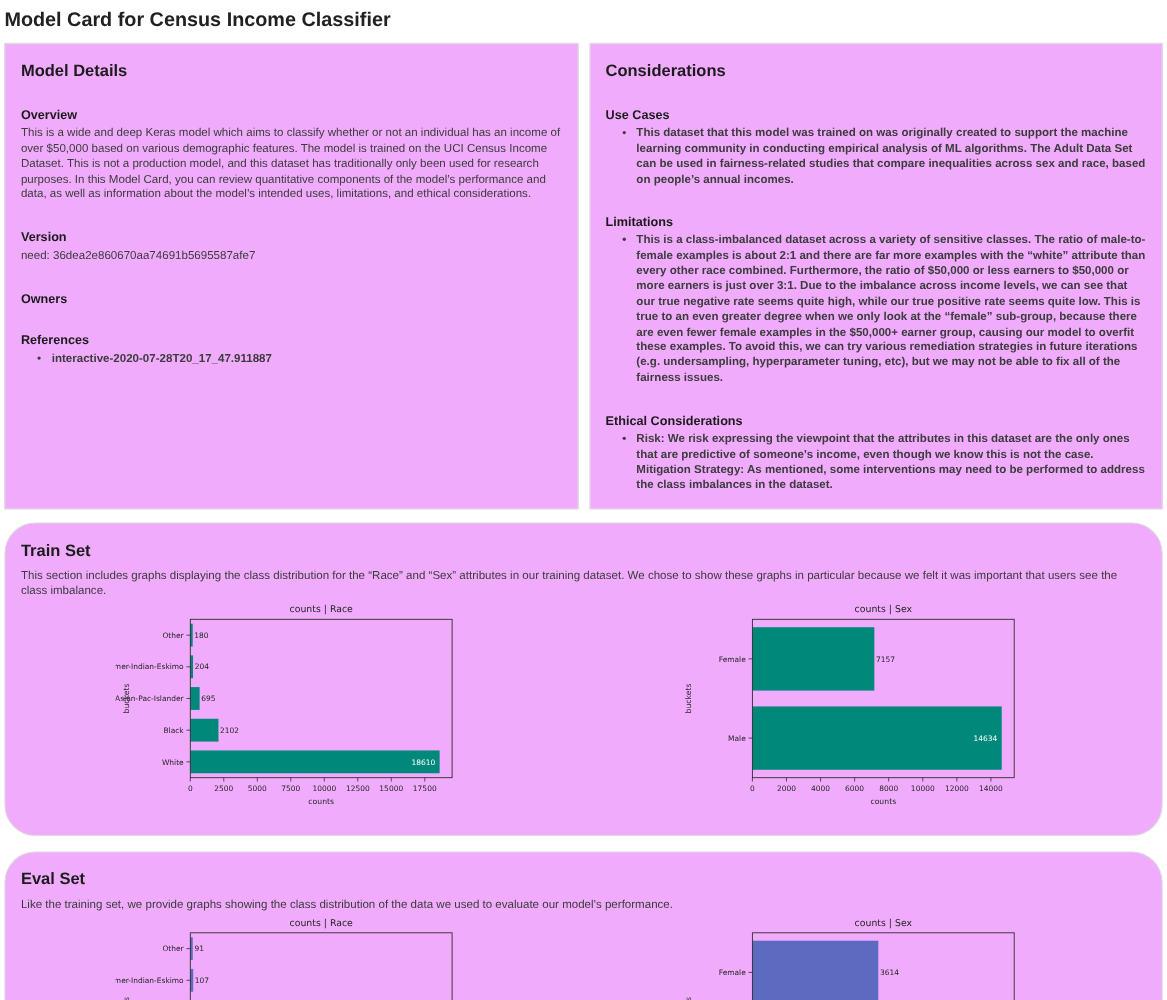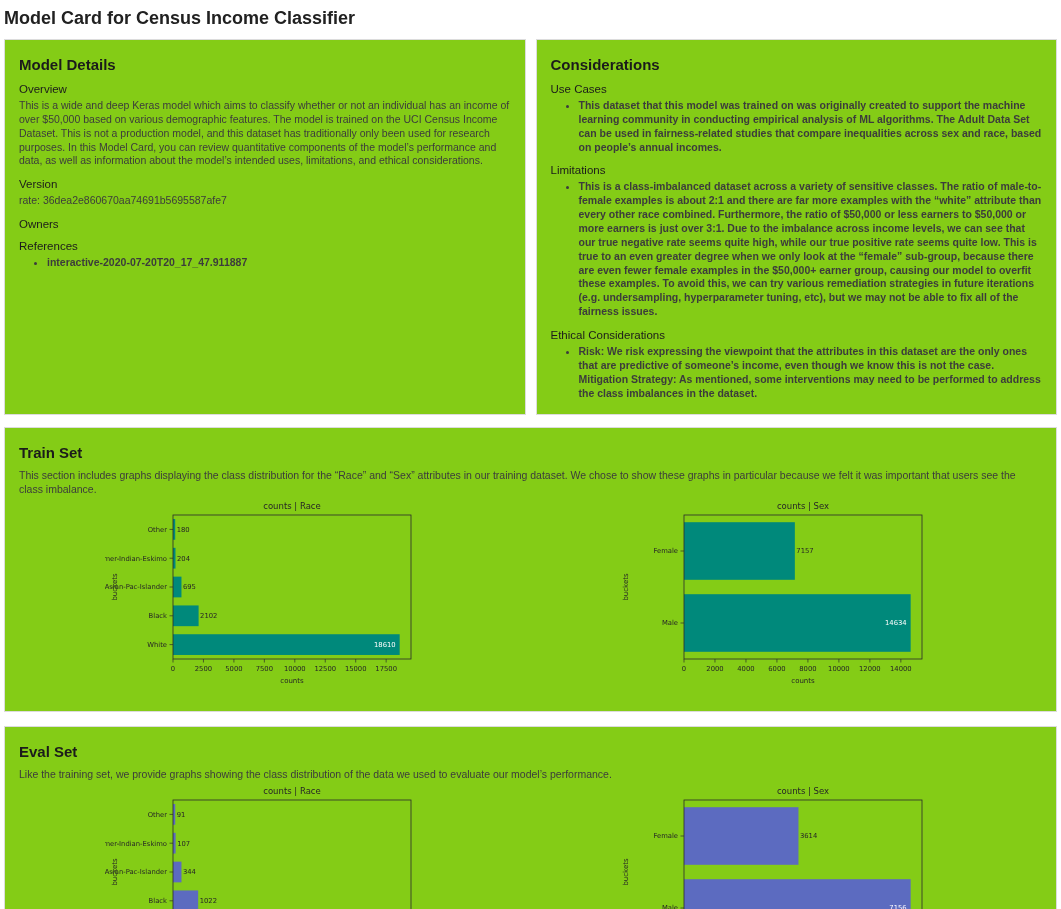--- a/index.html
+++ b/index.html
@@ -11,56 +11,56 @@
   }
   .page { padding: 4px 4px 6px 4px; }
   .page-title {
     text-align: left;
     font-size: 18px;
     font-weight: bold;
     color: #212121;
     margin: 4px 0 10px 0;
   }
   .card {
-    background: #84cc16;
+    background: #f0abfc;
     border: 1px solid #dcdcdc;
     padding: 10px 14px 12px 14px;
   }
   .top-row { display: flex; gap: 10px; align-items: stretch; }
   .top-row .card { flex: 1; min-height: 328px; }
   .card h2 {
     font-size: 15px;
     font-weight: bold;
     color: #1b1b1b;
     margin: 6px 0 8px 0;
   }
   .card h3 {
     font-size: 11.5px;
-    font-weight: normal;
+    font-weight: bold;
     color: #1b1b1b;
-    margin: 10px 0 4px 0;
+    margin: 26px 0 4px 0;
   }
   .card p {
     font-size: 10.5px;
     line-height: 1.32;
     margin: 2px 0;
     color: #3c3c3c;
   }
   .card ul {
     margin: 2px 0 2px 0;
     padding-left: 28px;
     font-weight: bold;
   }
   .card li {
     font-size: 10.5px;
     line-height: 1.32;
     color: #3c3c3c;
   }
   .prewrap { white-space: pre-line; }
-  .wide-card { margin-top: 12px; }
+  .wide-card { margin-top: 12px; border-radius: 28px; }
   .wide-card.eval { margin-top: 14px; }
   .charts-row { display: flex; margin-top: 2px; }
   .chart-box { flex: 1; display: flex; justify-content: center; }
   svg text { font-family: "DejaVu Sans", sans-serif; }
 </style>
 </head>
 <body>
 
 <div class="page">
 
@@ -68,27 +68,27 @@
 
   <div class="top-row">
 
     <div class="card">
       <h2>Model Details</h2>
 
       <h3>Overview</h3>
       <p>This is a wide and deep Keras model which aims to classify whether or not an individual has an income of over $50,000 based on various demographic features. The model is trained on the UCI Census Income Dataset. This is not a production model, and this dataset has traditionally only been used for research purposes. In this Model Card, you can review quantitative components of the model’s performance and data, as well as information about the model’s intended uses, limitations, and ethical considerations.</p>
 
       <h3>Version</h3>
-      <p>rate: 36dea2e860670aa74691b5695587afe7</p>
+      <p>need: 36dea2e860670aa74691b5695587afe7</p>
 
       <h3>Owners</h3>
 
       <h3>References</h3>
       <ul>
-        <li>interactive-2020-07-20T20_17_47.911887</li>
+        <li>interactive-2020-07-28T20_17_47.911887</li>
       </ul>
     </div>
 
     <div class="card">
       <h2>Considerations</h2>
 
       <h3>Use Cases</h3>
       <ul>
         <li>This dataset that this model was trained on was originally created to support the machine learning community in conducting empirical analysis of ML algorithms. The Adult Data Set can be used in fairness-related studies that compare inequalities across sex and race, based on people’s annual incomes.</li>
       </ul>

